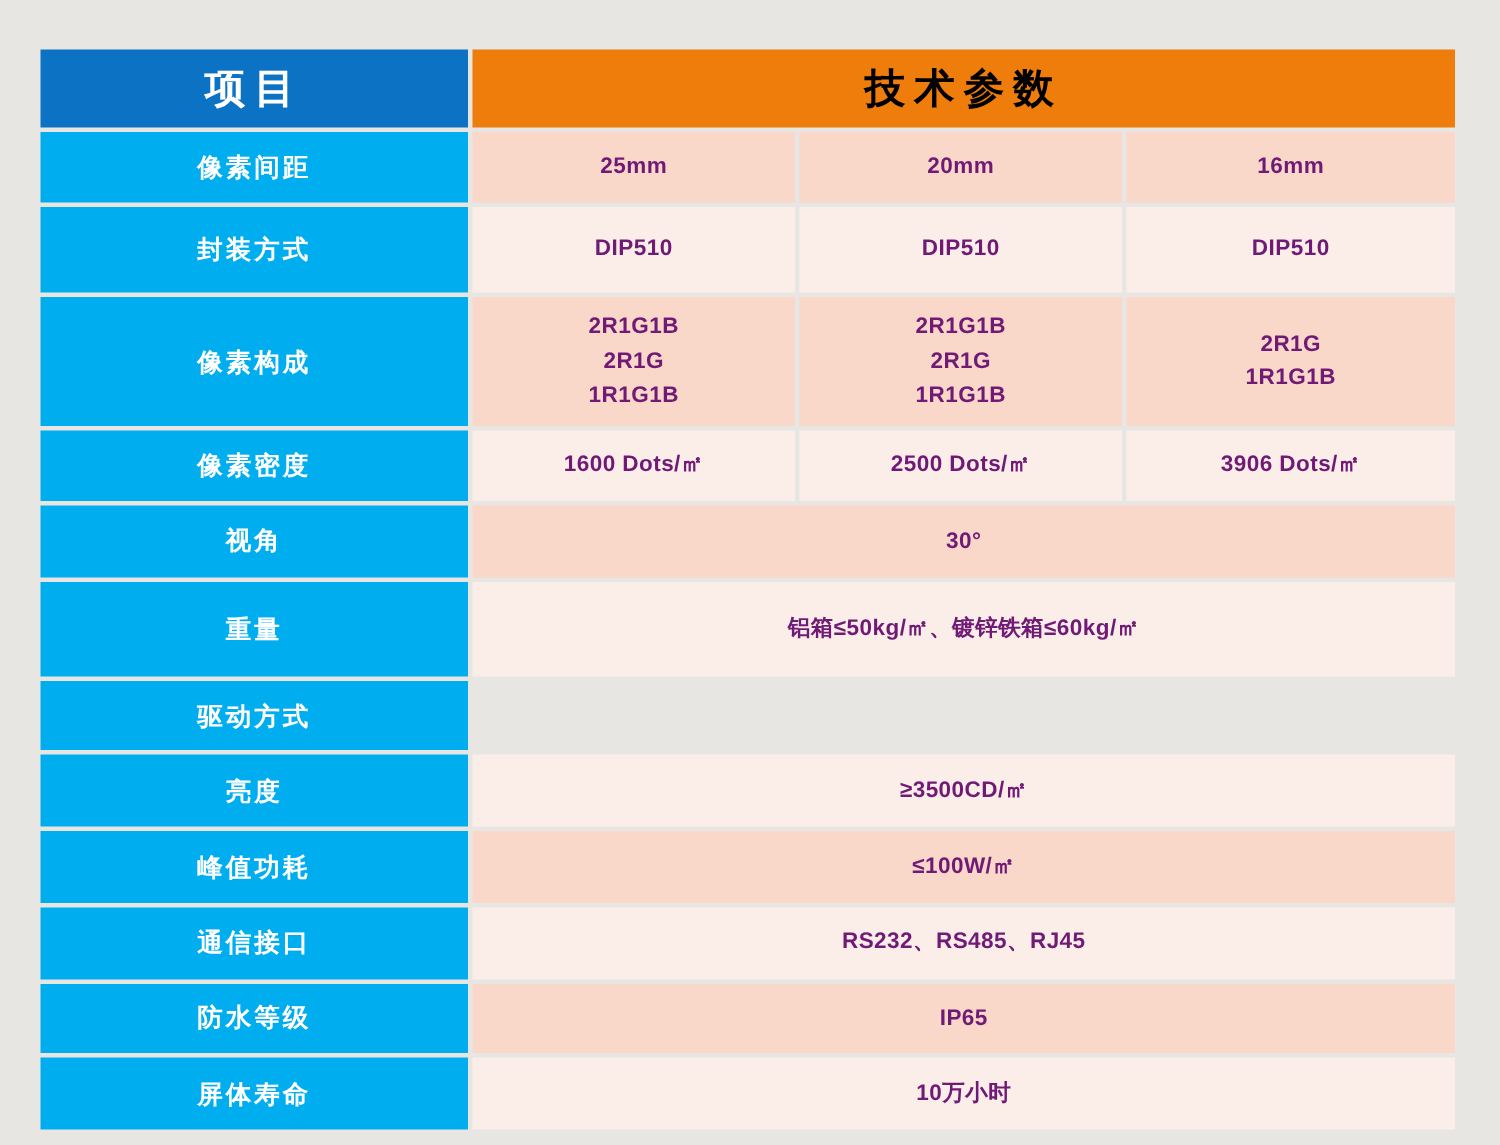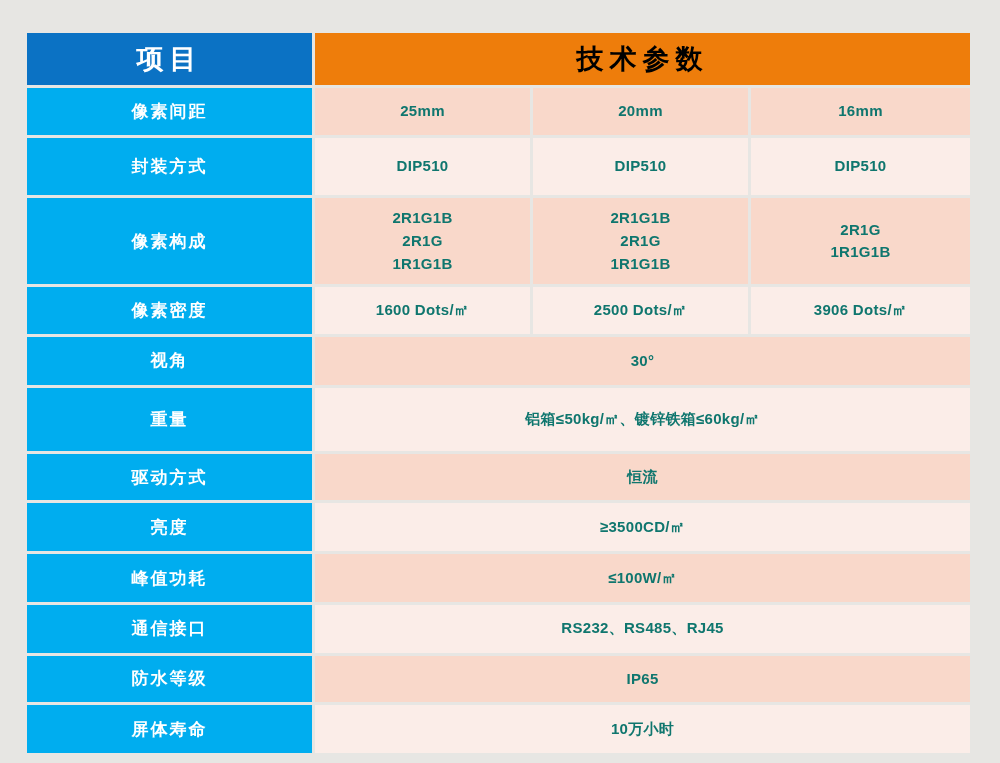--- a/index.html
+++ b/index.html
@@ -70,21 +70,21 @@
     flex: 1 1 auto;
     display: flex;
     gap: 3px;
   }
 
   .value-cell {
     display: flex;
     flex-direction: column;
     align-items: center;
     justify-content: center;
-    color: #0f766e;
+    color: #701a75;
     font-size: 15px;
     font-weight: bold;
     text-align: center;
     line-height: 1.52;
     letter-spacing: 0.3px;
   }
 
   .value-cell.span3 {
     flex: 1 1 auto;
     width: 100%;
@@ -174,23 +174,20 @@
 
   <div class="trow h-6">
     <div class="label-cell body-label">重量</div>
     <div class="values">
       <div class="value-cell span3 shade-b vline">铝箱≤50kg/㎡、镀锌铁箱≤60kg/㎡</div>
     </div>
   </div>
 
   <div class="trow h-7">
     <div class="label-cell body-label">驱动方式</div>
-    <div class="values">
-      <div class="value-cell span3 shade-a vline">恒流</div>
-    </div>
   </div>
 
   <div class="trow h-8">
     <div class="label-cell body-label">亮度</div>
     <div class="values">
       <div class="value-cell span3 shade-b vline">≥3500CD/㎡</div>
     </div>
   </div>
 
   <div class="trow h-9">

